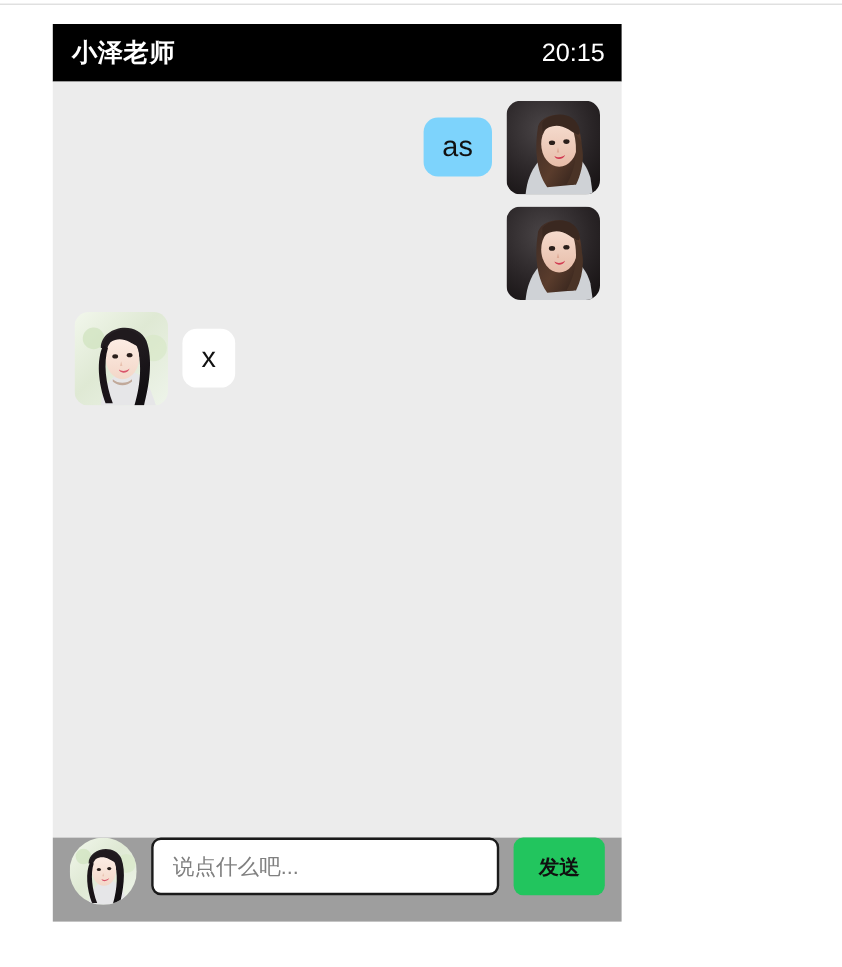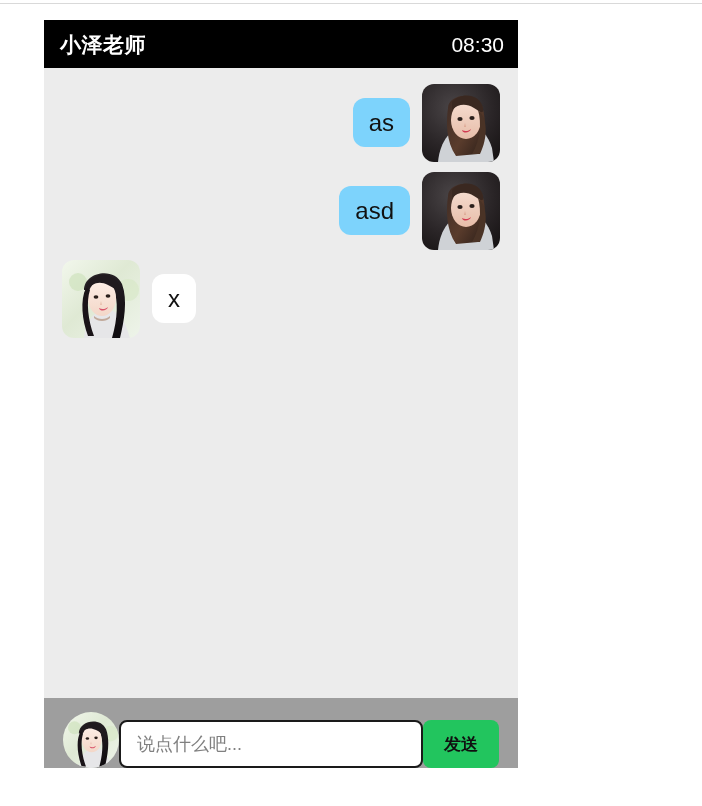--- a/index.html
+++ b/index.html
@@ -114,23 +114,24 @@
     margin-left: 12px;
     margin-top: 14px;
   }
 
   
   .composer {
     flex: 0 0 auto;
     height: 70px;
     background: #9e9e9e;
     display: flex;
-    align-items: flex-end;
-    padding: 0 19px;
-    box-sizing: border-box;
+    align-items: flex-start;
+    padding: 0 14px;
+    box-sizing: border-box;
+    gap: 12px;
   }
   .composer-avatar {
     width: 56px;
     height: 56px;
     border-radius: 50%;
     overflow: hidden;
     flex: 0 0 auto;
   }
   .composer-avatar svg { display: block; width: 100%; height: 100%; }
 
@@ -176,21 +177,21 @@
 <body>
 
 <div class="page">
 
   <div class="top-rule"></div>
 
   <div class="chat-app">
 
     <div class="chat-header">
       <span class="chat-title">小泽老师</span>
-      <span class="chat-time">08:30</span>
+      <span class="chat-time">20:15</span>
     </div>
 
     <div class="message-list">
 
       <div class="msg-row out">
         <div class="bubble out">as</div>
         <div class="avatar">
           <svg viewBox="0 0 78 78" xmlns="http://www.w3.org/2000/svg" aria-hidden="true">
             <defs>
               <radialGradient id="bgDark1" cx="40%" cy="30%" r="85%">
@@ -216,21 +217,20 @@
             <path d="M56 26 C66 34 66 54 58 70 L50 70 C58 56 60 40 56 26 Z" fill="#4a3326"></path>
             <ellipse cx="38" cy="35" rx="2.6" ry="1.9" fill="#2a1f1b"></ellipse>
             <ellipse cx="50" cy="34" rx="2.6" ry="1.9" fill="#2a1f1b"></ellipse>
             <path d="M40 46 C43 48 47 47 49 45 C48 49 41 50 40 46 Z" fill="#d23b52"></path>
             <path d="M43 39 L44 43 L42 43 Z" fill="#dda894"></path>
           </svg>
         </div>
       </div>
 
       <div class="msg-row out">
-        <div class="bubble out">asd</div>
         <div class="avatar">
           <svg viewBox="0 0 78 78" xmlns="http://www.w3.org/2000/svg" aria-hidden="true">
             <defs>
               <radialGradient id="bgDark2" cx="40%" cy="30%" r="85%">
                 <stop offset="0%" stop-color="#4a4547"></stop>
                 <stop offset="60%" stop-color="#2a2527"></stop>
                 <stop offset="100%" stop-color="#171314"></stop>
               </radialGradient>
               <linearGradient id="hairDark2" x1="0" y1="0" x2="1" y2="1">
                 <stop offset="0%" stop-color="#3b2a24"></stop>

